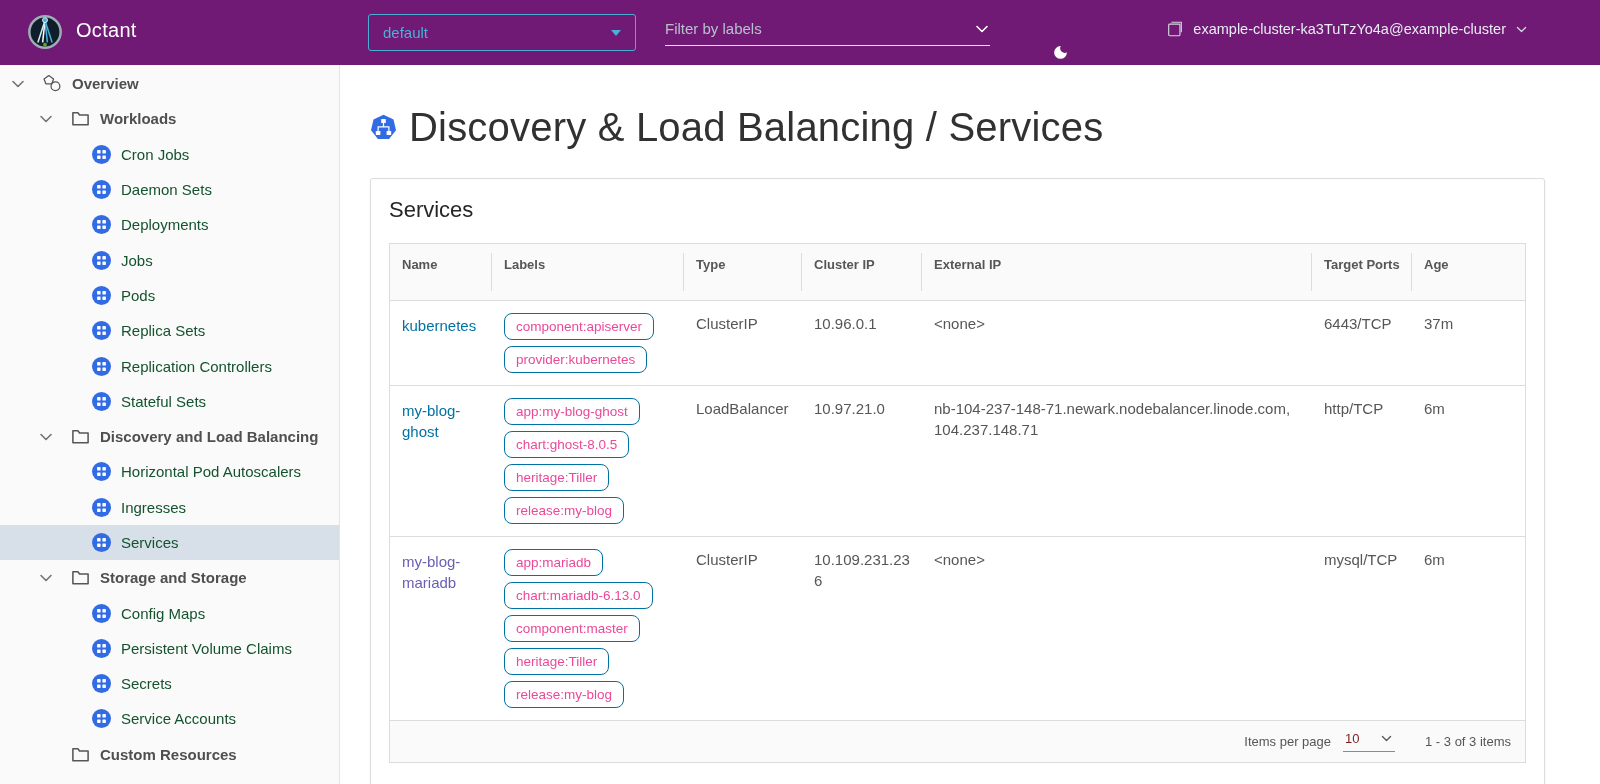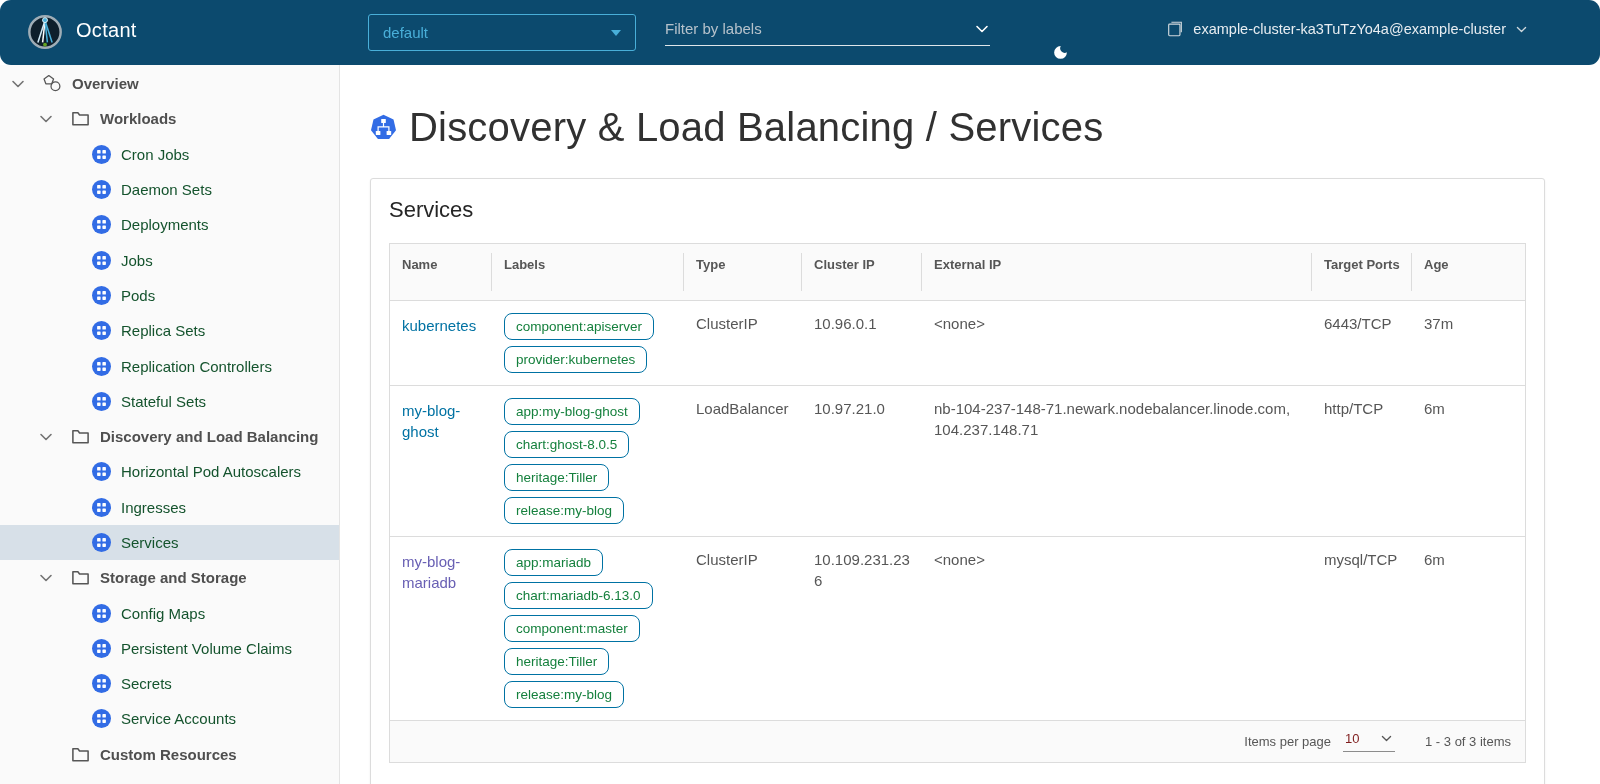--- a/index.html
+++ b/index.html
@@ -1,21 +1,21 @@
 <!DOCTYPE html>
 <html><head>
 <meta charset="utf-8">
 <style>
   * { margin:0; padding:0; box-sizing:border-box; }
   html,body { width:1600px; height:784px; overflow:hidden; background:#fff; }
   .app { width:1600px; height:784px; display:flex; flex-direction:column;
          font-family:"Liberation Sans", sans-serif; }
 
   
-  .topbar { flex:0 0 65px; height:65px; background:#0c4a6e; position:relative;border-radius:11px; }
+  .topbar { flex:0 0 65px; height:65px; background:#701a75; position:relative; }
   .logo { position:absolute; left:26px; top:13px; }
   .brand { position:absolute; left:76px; top:19px; font-size:20px; color:#fff; letter-spacing:.3px; }
   .ns-select { position:absolute; left:368px; top:14px; width:268px; height:37px;
     border:1px solid #49afd9; border-radius:3px; display:flex; align-items:center;
     justify-content:space-between; padding:0 14px; color:#49afd9; font-size:15px; cursor:pointer; }
   .caret-down { width:0; height:0; border-left:5px solid transparent;
     border-right:5px solid transparent; border-top:6px solid #49afd9; }
   .filter-wrap { position:absolute; left:665px; top:12px; width:325px; height:34px;
     border-bottom:1px solid #dfe6ea; display:flex; align-items:center; }
   .filter-wrap input { flex:1; background:transparent; border:0; outline:0;
@@ -58,21 +58,21 @@
     border-bottom:1px solid #dcdcdc; line-height:1.35; }
   th::after { content:""; position:absolute; right:0; top:9px; bottom:9px; width:1px; background:#dcdcdc; }
   th:last-child::after { display:none; }
   td { padding:12px; vertical-align:top; font-size:15px; color:#565656; line-height:1.4;
     overflow-wrap:break-word; }
   td.name-cell { padding-top:14px; }
   tbody tr + tr td { border-top:1px solid #dcdcdc; }
   .svc-link { color:#0072a3; text-decoration:none; font-size:15px; }
   tr.visited .svc-link { color:#6960b4; }
   .pill-stack { display:flex; flex-direction:column; align-items:flex-start; gap:6px; }
-  .pill { display:inline-block; border:1px solid #0072a3; color:#15803d; border-radius:8px;
+  .pill { display:inline-block; border:1px solid #0072a3; color:#ec4899; border-radius:8px;
     padding:4px 11px; font-size:13.5px; line-height:17px; background:#fff; cursor:pointer; }
 
   .datagrid-footer { border-top:1px solid #dcdcdc; background:#fafafa; display:flex;
     justify-content:flex-end; align-items:center; padding:9px 14px; font-size:13px;
     color:#565656; min-height:42px; }
   .ipp-select { display:flex; align-items:center; justify-content:space-between; width:52px;
     border-bottom:1px solid #8c8c8c; padding:0 2px 5px; margin-left:12px; cursor:pointer; color:#7f1d1d; }
   .range-label { margin-left:30px; }
 </style>
 </head>

